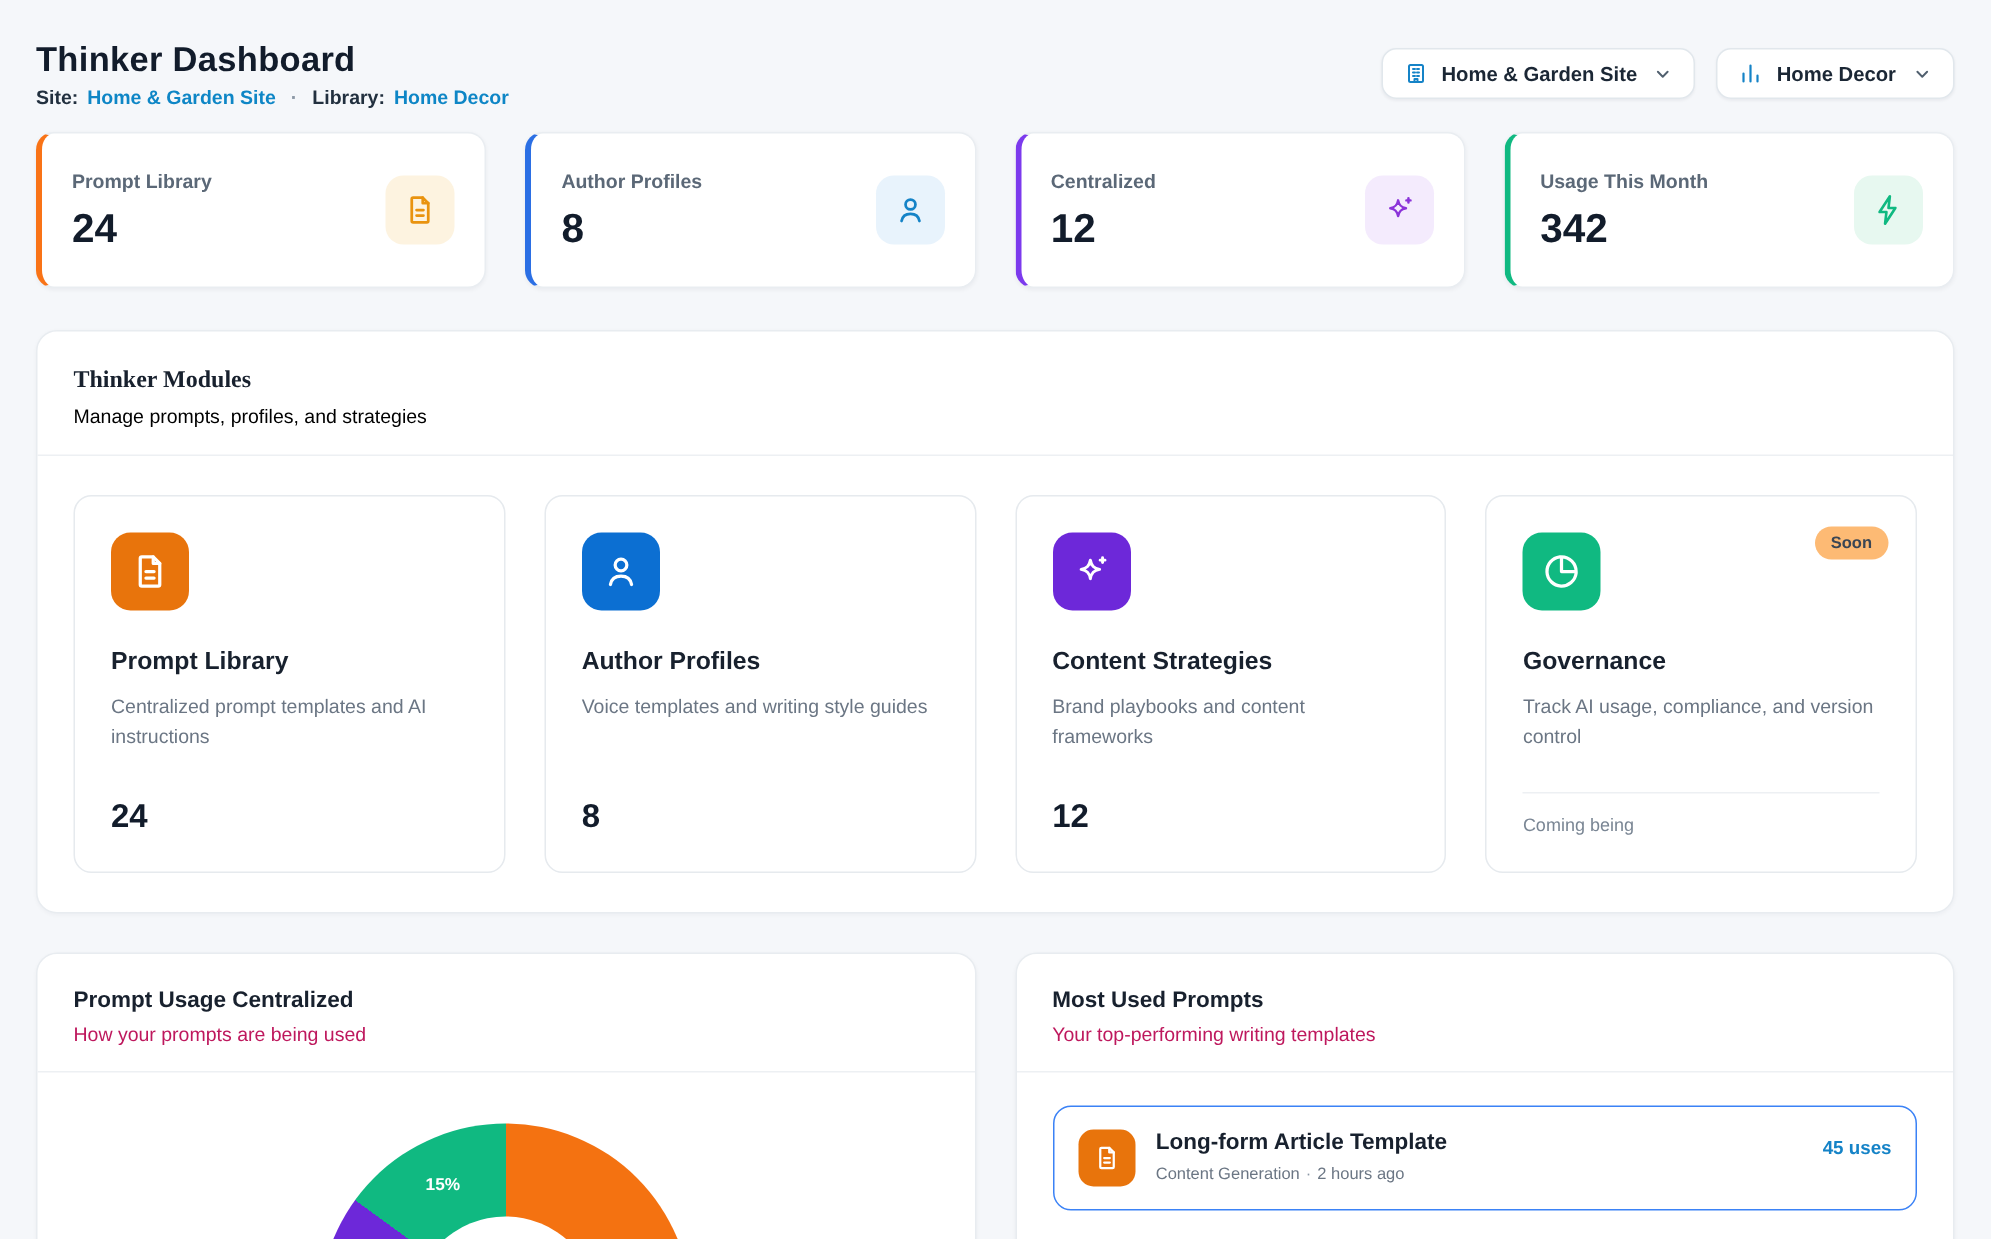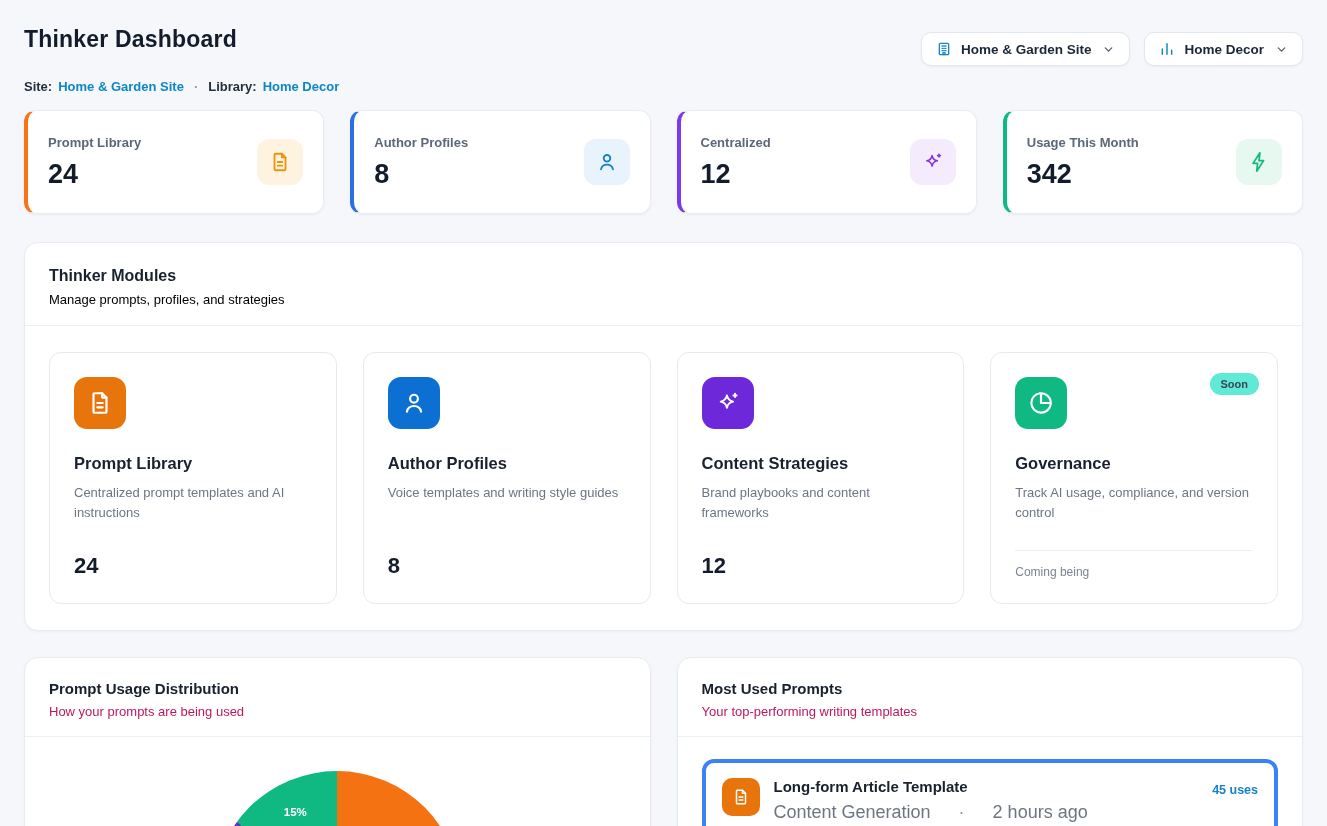--- a/index.html
+++ b/index.html
@@ -8,21 +8,21 @@
   body {
     font-family: "Liberation Sans", "DejaVu Sans", sans-serif;
     background: #f5f7fa;
     color: #141f2e;
   }
   .page { width: 1327px; height: 826px; padding: 26px 24px 0; overflow: hidden; }
 
   
   .topbar { display: flex; justify-content: space-between; align-items: flex-start; }
   .page-title { font-size: 23px; font-weight: 800; color: #121c2b; letter-spacing: .2px; }
-  .meta-line { margin-top: 26px; font-size: 13px; font-weight: 700; color: #22303f; display: flex; gap: 6px; align-items: center; }
+  .meta-line { margin-top: 4px; font-size: 13px; font-weight: 700; color: #22303f; display: flex; gap: 6px; align-items: center; }
   .meta-link { color: #0e86c6; text-decoration: none; cursor: pointer; }
   .meta-dot { color: #8b97a5; margin: 0 4px; }
   .head-right { display: flex; gap: 14px; margin-top: 6px; }
   .dropdown {
     display: flex; align-items: center; gap: 9px;
     background: #ffffff; border: 1px solid #e1e7ec; border-radius: 10px;
     padding: 8px 14px; font-family: inherit; font-size: 13.5px; font-weight: 700; color: #1b2735;
     box-shadow: 0 1px 2px rgba(16,24,40,.05); cursor: pointer;
   }
   .dd-icon { color: #1583c7; display: flex; }
@@ -48,39 +48,39 @@
   .t-blue   { background: #e8f3fc; color: #1583c7; }
   .t-purple { background: #f4ebfd; color: #8b33d9; }
   .t-green  { background: #e7f8f0; color: #10b981; }
 
   
   .modules-card {
     margin-top: 28px; background: #fff; border: 1px solid #e8ecf0; border-radius: 14px;
     box-shadow: 0 1px 3px rgba(16,24,40,.04);
   }
   .card-head { padding: 24px 24px 18px; }
-  .card-head h2 { font-size: 16px; font-weight: 700; color: #18212e; }
+  .card-head h2 { font-size: 16px; font-weight: 700; color: #18212e; font-family: Liberation Serif, serif; }
   .card-head p { font-size: 13px; color: #000000; margin-top: 7px; }
   .divider { border-top: 1px solid #edf0f3; }
   .modules-grid { display: grid; grid-template-columns: repeat(4, 1fr); gap: 26px; padding: 26px 24px; }
   .module-card {
     position: relative; background: #fff; border: 1px solid #e6eaee; border-radius: 12px;
     padding: 24px; height: 252px; display: flex; flex-direction: column; cursor: pointer;
   }
   .mod-tile { width: 52px; height: 52px; border-radius: 13px; color: #fff; display: flex; align-items: center; justify-content: center; }
   .m-orange { background: #e8740c; }
   .m-blue   { background: #0c6fd2; }
   .m-purple { background: #6d28d9; }
   .m-green  { background: #10b981; }
   .mod-title { font-size: 16.5px; font-weight: 800; color: #18212e; margin-top: 25px; }
   .mod-desc { font-size: 13px; color: #6b7684; line-height: 1.55; margin-top: 10px; }
   .mod-value { font-size: 22px; font-weight: 800; color: #121c2b; margin-top: auto; }
   .soon-badge {
     position: absolute; top: 20px; right: 18px;
-    background: #5eead4; color: #3a4654; font-size: 11px; font-weight: 700;
+    background: #fdba74; color: #3a4654; font-size: 11px; font-weight: 700;
     border-radius: 999px; padding: 5px 11px;
   }
   .mod-footer { margin-top: auto; border-top: 1px solid #edf0f3; padding-top: 14px; font-size: 12px; color: #7a8694; }
 
   
   .bottom-grid { display: grid; grid-template-columns: 1fr 1fr; gap: 26px; margin-top: 26px; }
   .panel {
     background: #fff; border: 1px solid #e8ecf0; border-radius: 14px; height: 430px;
     box-shadow: 0 1px 3px rgba(16,24,40,.04); overflow: hidden;
   }
@@ -92,26 +92,26 @@
   .donut { width: 248px; height: 248px; border-radius: 50%; position: relative; }
   .donut::after { content: ""; position: absolute; inset: 62px; background: #fff; border-radius: 50%; }
   .donut-label {
     position: absolute; left: 82px; top: 41px; transform: translate(-50%, -50%);
     color: #fff; font-size: 11.5px; font-weight: 700; z-index: 2;
   }
 
   .prompt-list { padding: 22px 24px; }
   .prompt-item {
     display: flex; justify-content: space-between; align-items: flex-start;
-    border: 4px solid #3b82f6; border-radius: 12px; padding: 15px 16px; cursor: pointer; background: #fff;
+    border: 1px solid #3b82f6; border-radius: 12px; padding: 15px 16px; cursor: pointer; background: #fff;
   }
   .pi-left { display: flex; gap: 14px; }
   .pi-tile { width: 38px; height: 38px; border-radius: 10px; background: #e8740c; color: #fff; display: flex; align-items: center; justify-content: center; flex: 0 0 auto; }
   .pi-title { font-size: 15px; font-weight: 800; color: #18212e; }
-  .pi-meta { font-size: 18px; color: #6b7684; margin-top: 7px; display: flex; gap: 24px; align-items: flex-end; }
+  .pi-meta { font-size: 11px; color: #6b7684; margin-top: 7px; display: flex; gap: 0; align-items: flex-end; }
   .pi-uses { font-size: 12.5px; font-weight: 700; color: #1583c7; margin-top: 5px; }
 </style>
 </head>
 <body>
 
 <div class="page">
 
   <header class="topbar">
     <div class="head-left">
       <h1 class="page-title">Thinker Dashboard</h1>
@@ -264,21 +264,21 @@
         <div class="mod-footer">Coming being</div>
       </div>
 
     </div>
   </section>
 
   <section class="bottom-grid">
 
     <div class="panel">
       <div class="panel-head">
-        <h2>Prompt Usage Distribution</h2>
+        <h2>Prompt Usage Centralized</h2>
         <p>How your prompts are being used</p>
       </div>
       <div class="divider"></div>
       <div class="chart-wrap">
         <div class="donut" style="background: conic-gradient(rgb(244, 114, 17) 0%, rgb(244, 114, 17) 53%, rgb(47, 111, 237) 53%, rgb(47, 111, 237) 81%, rgb(109, 40, 217) 81%, rgb(109, 40, 217) 85%, rgb(16, 185, 129) 85%, rgb(16, 185, 129) 100%);">
           <span class="donut-label">15%</span>
         </div>
       </div>
     </div>
 

